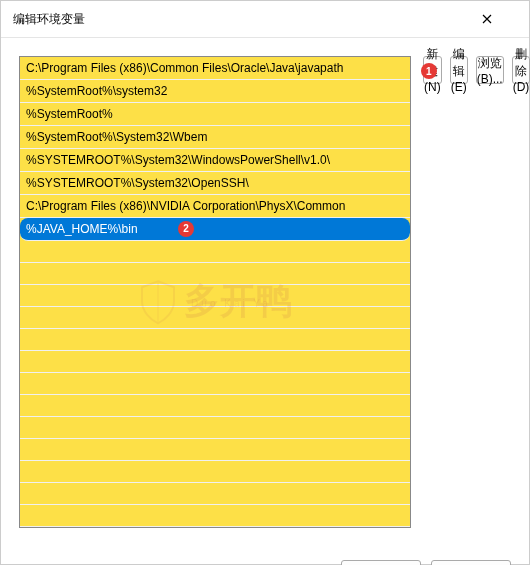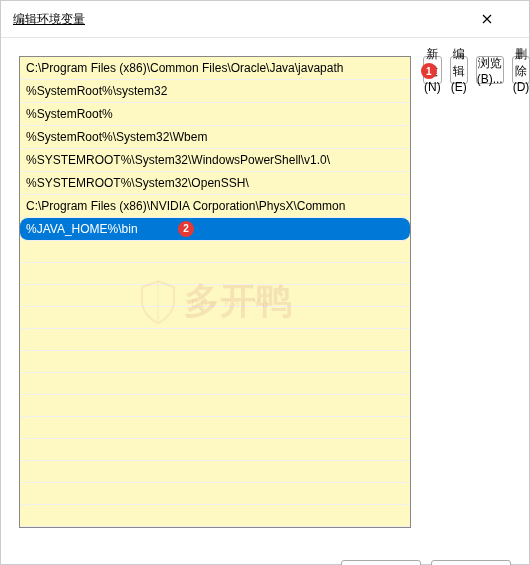--- a/index.html
+++ b/index.html
@@ -22,21 +22,20 @@
       border: 1px solid #ccc;
       display: flex;
       flex-direction: column;
     }
     .titlebar {
       display: flex;
       justify-content: space-between;
       align-items: center;
       padding: 6px 24px 6px 12px;
       border-bottom: 1px solid #e5e5e5;
-      text-decoration: underline;
     }
     .title {
       font-size: 12px;
       color: #000;
     }
     .close-btn {
       width: 36px;
       height: 24px;
       display: flex;
       align-items: center;
@@ -51,21 +50,21 @@
     .content {
       flex: 1;
       display: flex;
       padding: 18px;
       gap: 12px;
       position: relative;
     }
     .list-container {
       flex: 1;
       border: 1px solid #888;
-      background: #fef9c3;
+      background: #fde047;
       overflow-y: auto;
       position: relative;
     }
     .list-item {
       padding: 3px 6px;
       font-size: 12px;
       color: #000;
       white-space: nowrap;
       overflow: hidden;
       text-overflow: ellipsis;

